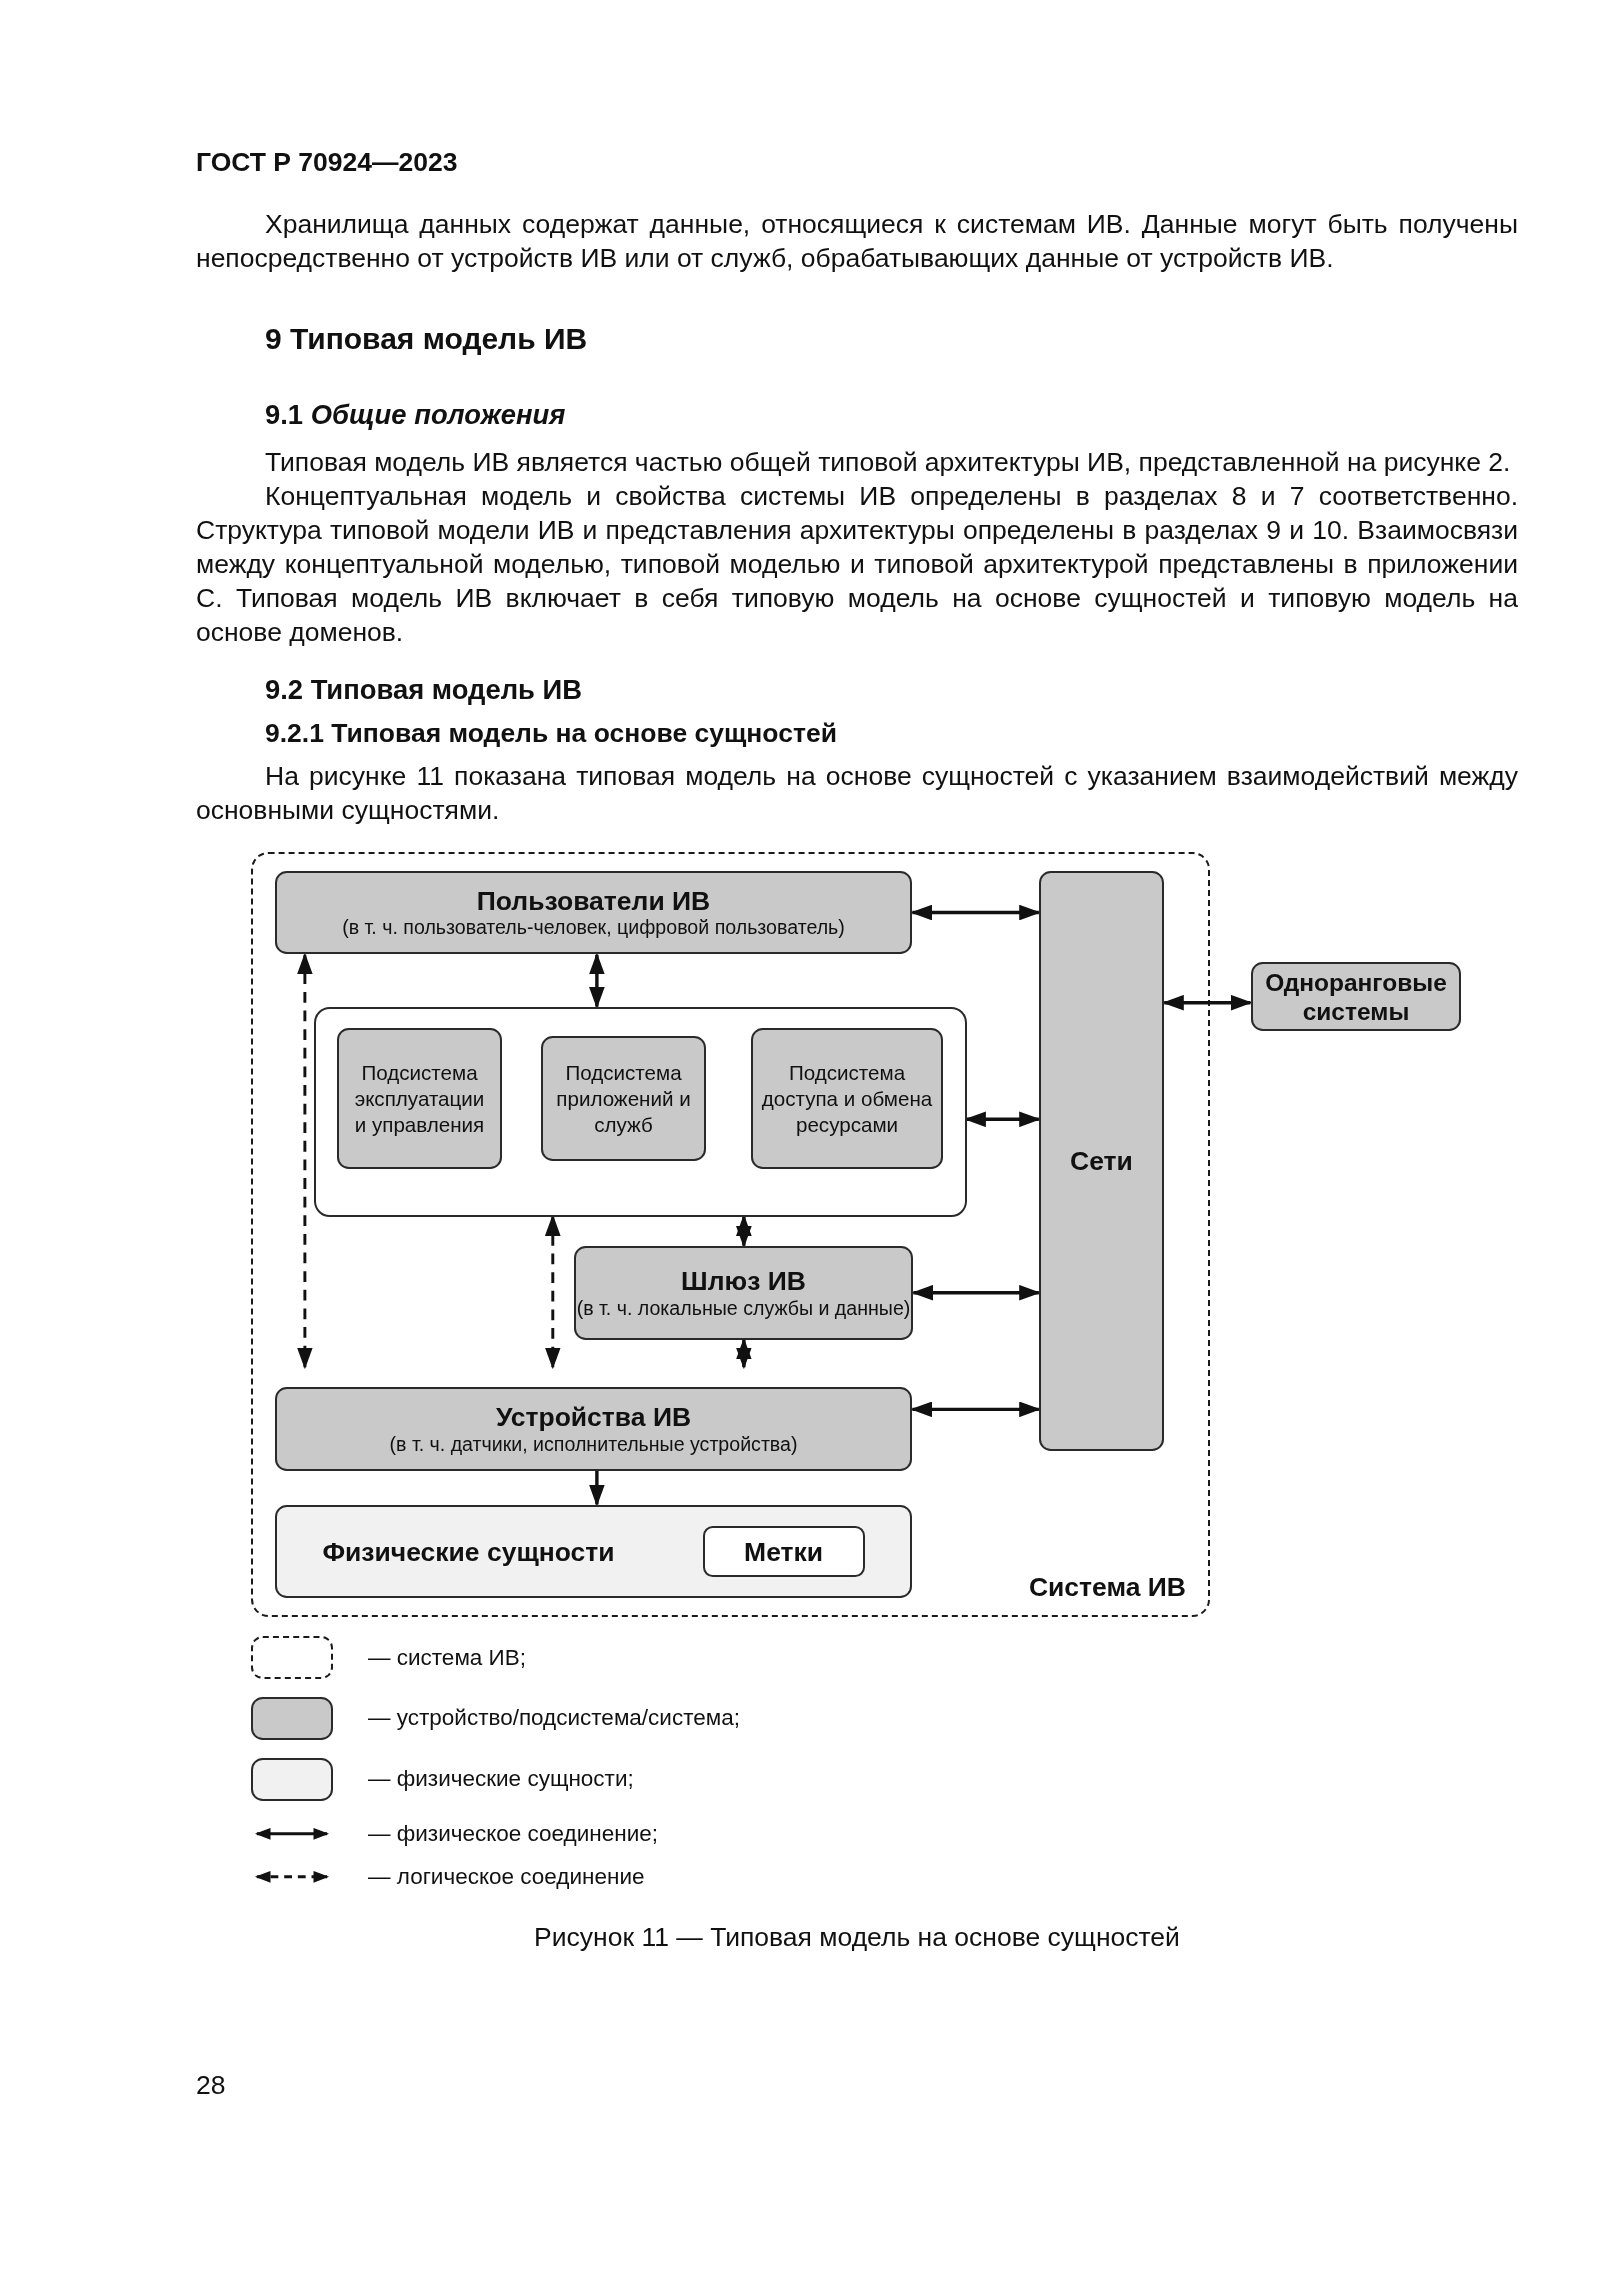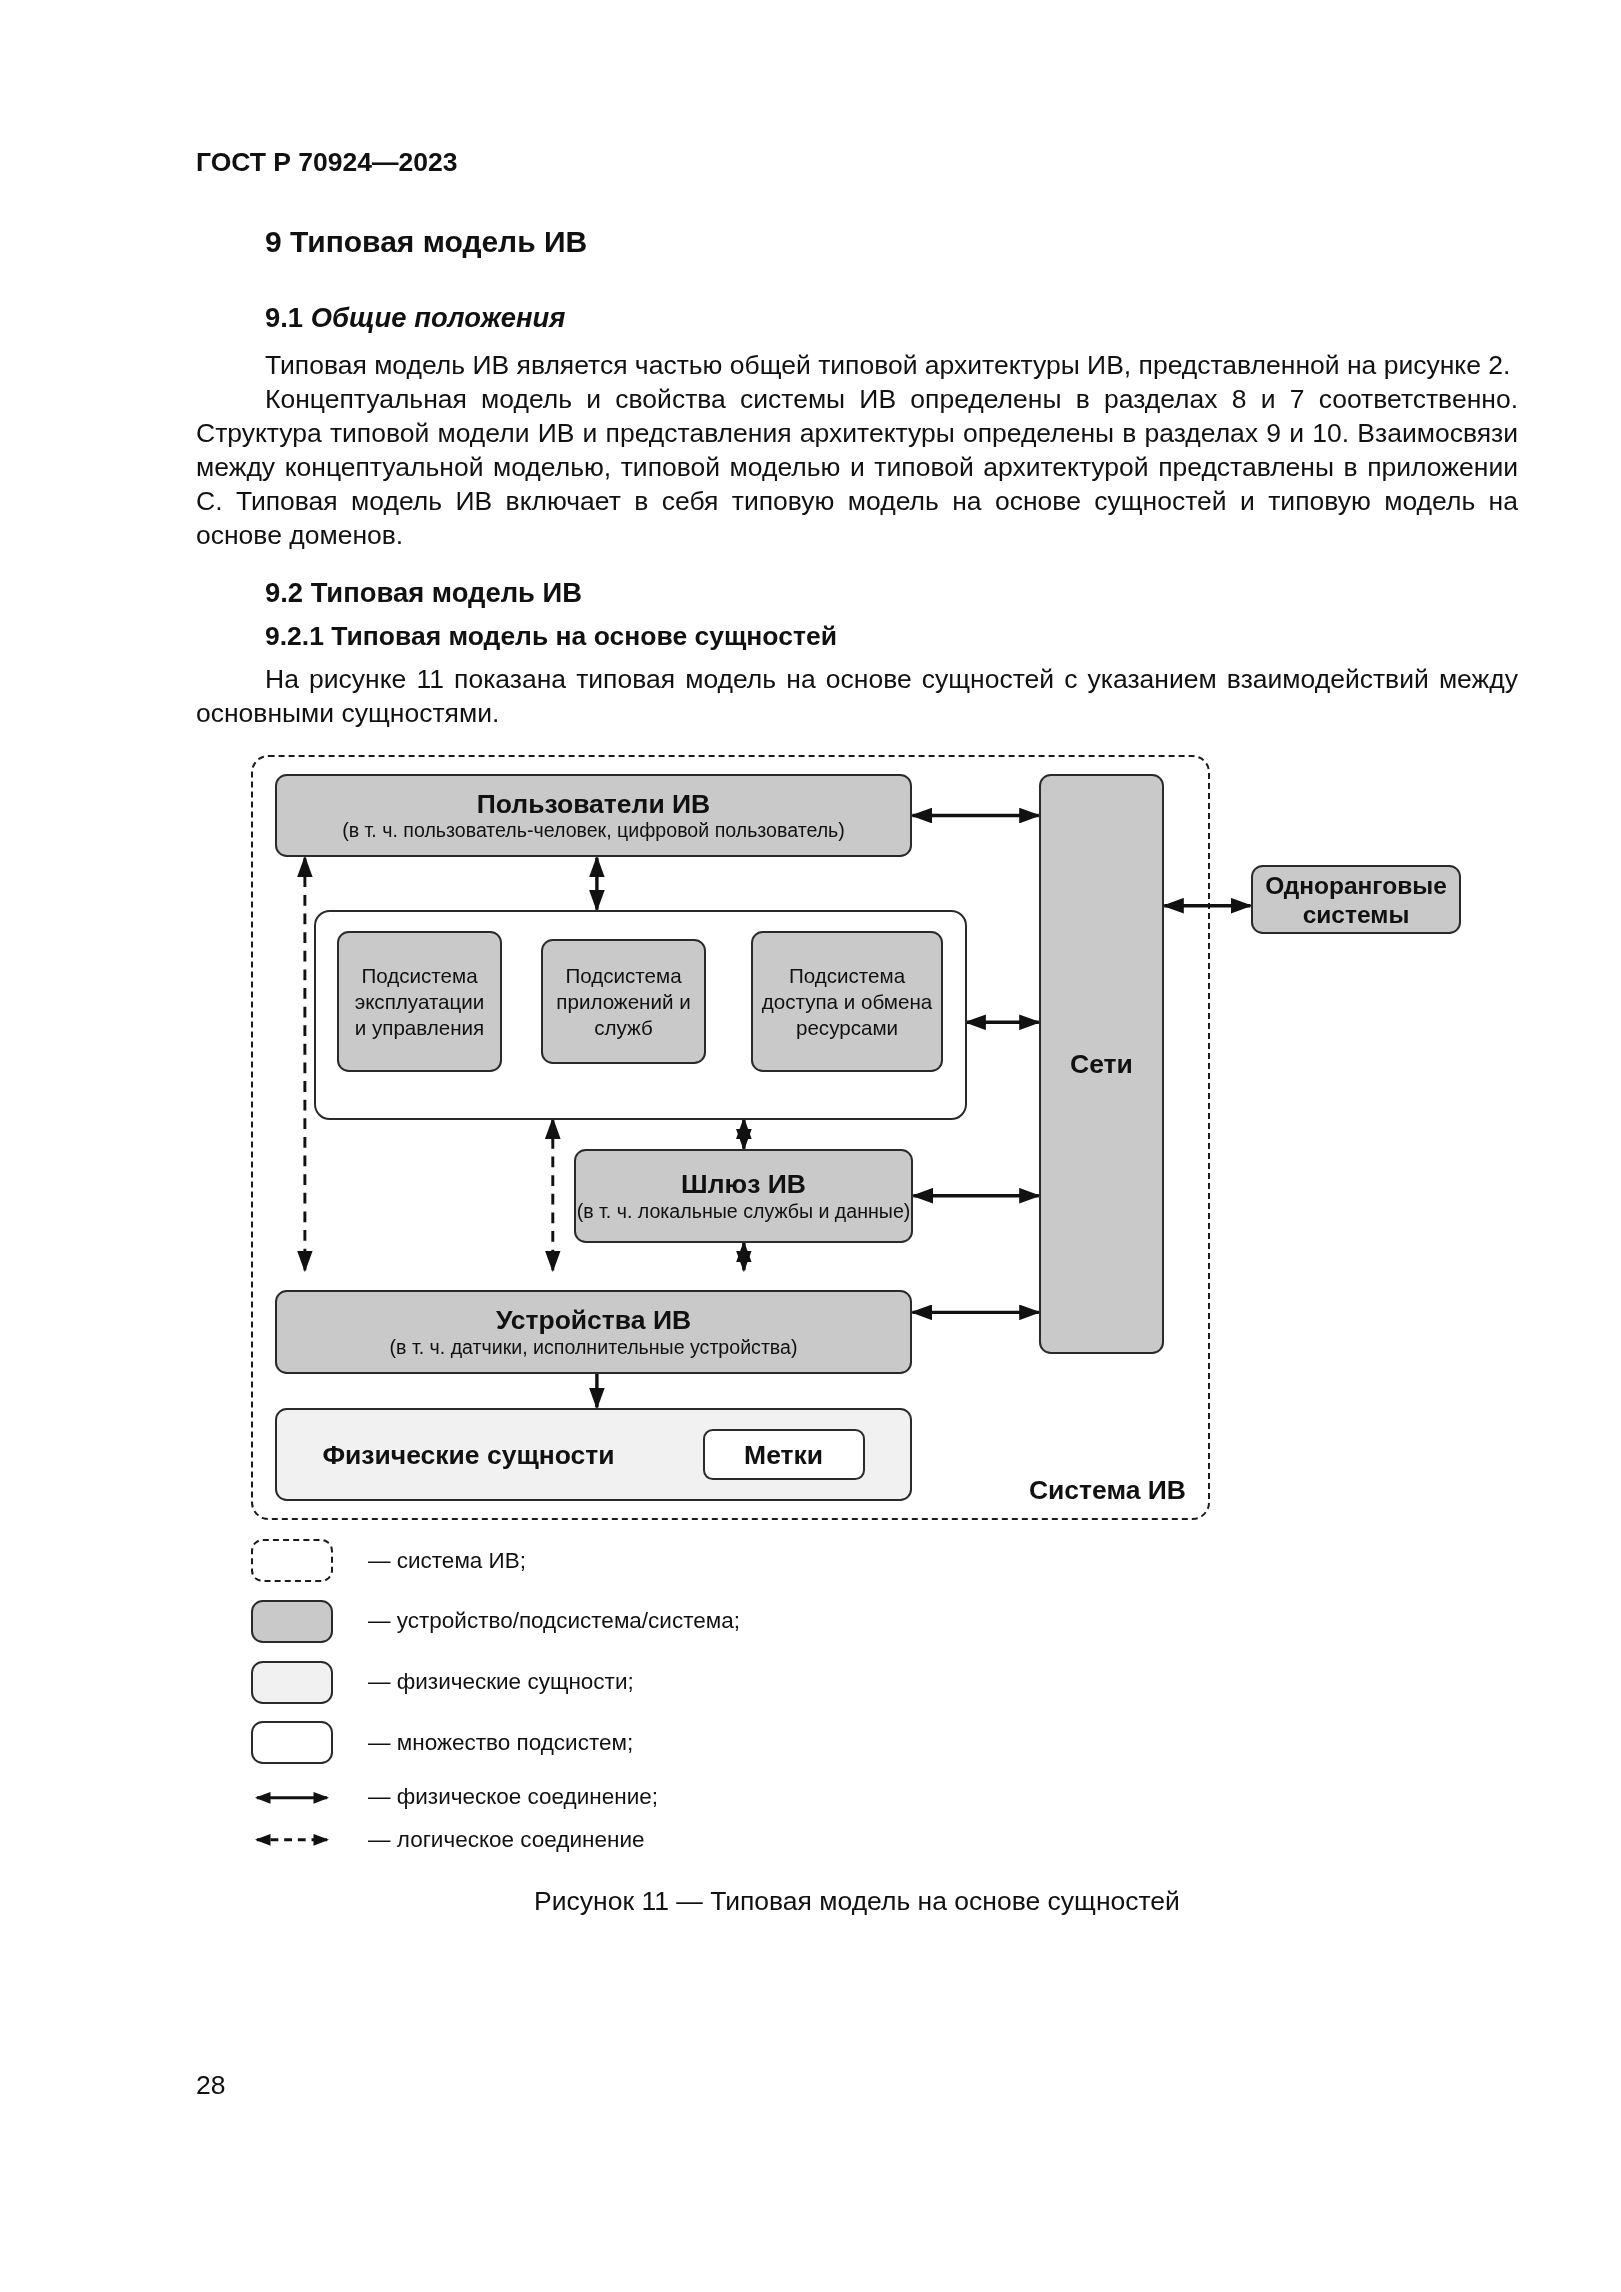--- a/index.html
+++ b/index.html
@@ -83,20 +83,21 @@
 
   .page-number { position:absolute; left:196px; top:2070px; font-size:26.5px;text-align:right; }
 </style>
 </head>
 <body>
 
 <div class="page">
 
   <div class="doc-number">ГОСТ Р 70924—2023</div>
 
+  <div class="para first">Хранилища данных содержат данные, относящиеся к системам ИВ. Данные могут быть получены непосредственно от устройств ИВ или от служб, обрабатывающих данные от устройств ИВ.</div>
 
   <div class="h1">9 Типовая модель ИВ</div>
 
   <div class="h2">
     <span>9.1</span>
     <span class="ital">Общие положения</span>
   </div>
 
   <div class="para p1-s91">Типовая модель ИВ является частью общей типовой архитектуры ИВ, представленной на рисунке 2.</div>
   <div class="para">Концептуальная модель и свойства системы ИВ определены в разделах 8 и 7 соответственно. Структура типовой модели ИВ и представления архитектуры определены в разделах 9 и 10. Взаимосвязи между концептуальной моделью, типовой моделью и типовой архитектурой представлены в приложении С. Типовая модель ИВ включает в себя типовую модель на основе сущностей и типовую модель на основе доменов.</div>
@@ -170,24 +171,20 @@
       <span class="legend-label">— система ИВ;</span>
     </div>
     <div class="legend-row">
       <span class="sym sym-gray"></span>
       <span class="legend-label">— устройство/подсистема/система;</span>
     </div>
     <div class="legend-row">
       <span class="sym sym-light"></span>
       <span class="legend-label">— физические сущности;</span>
     </div>
-    <div class="legend-row">
-      <span class="sym sym-white"></span>
-      <span class="legend-label">— множество подсистем;</span>
-    </div>
     <div class="legend-row arrow-row">
       <svg class="sym-arrow" viewBox="0 0 84 18">
         <defs>
           <marker id="la1" markerWidth="16" markerHeight="12" refX="14" refY="6" orient="auto-start-reverse" markerUnits="userSpaceOnUse">
             <path d="M0,0 L16,6 L0,12 Z" fill="#111"></path>
           </marker>
         </defs>
         <line x1="6" y1="9" x2="78" y2="9" stroke="#111" stroke-width="3" marker-start="url(#la1)" marker-end="url(#la1)"></line>
       </svg>
       <span class="legend-label">— физическое соединение;</span>

